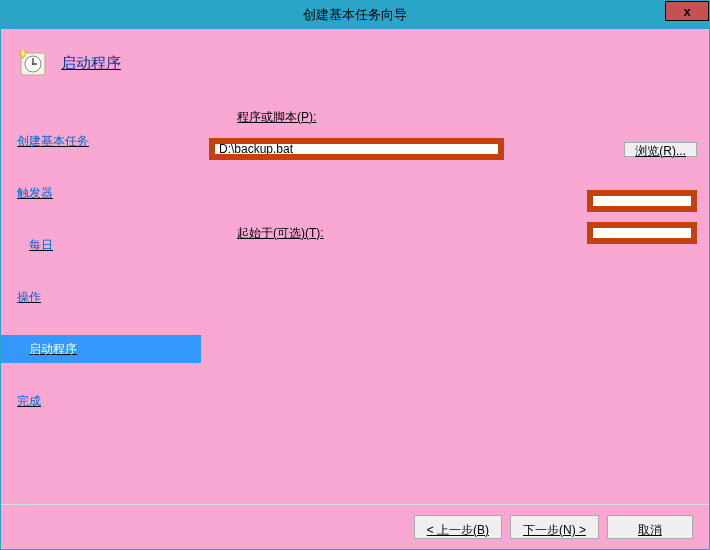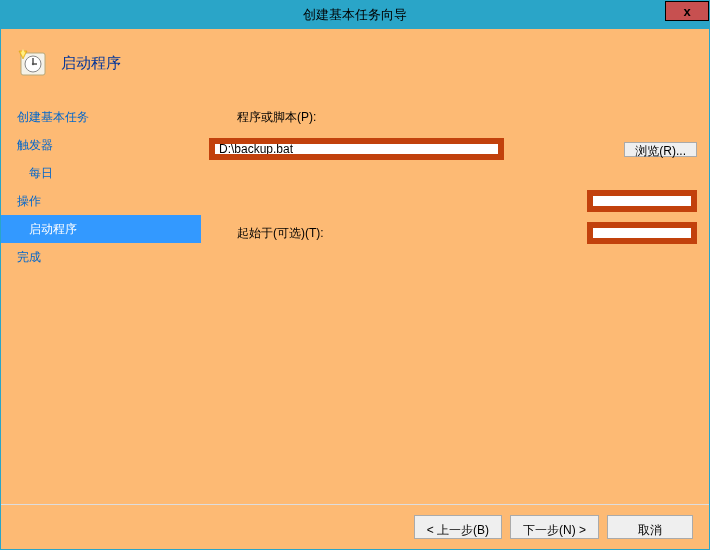--- a/index.html
+++ b/index.html
@@ -39,23 +39,24 @@
       color: #000;
       font-weight: bold;
       font-size: 13px;
       display: flex;
       align-items: center;
       justify-content: center;
       cursor: pointer;
     }
     .content {
       flex: 1;
-      background: #fdba74;
+      background: #f9a8d4;
       display: flex;
       flex-direction: column;
+      text-decoration: underline;
     }
     .header-section {
       padding: 18px 16px 24px 16px;
       display: flex;
       align-items: center;
       gap: 12px;
     }
     .header-icon {
       width: 32px;
       height: 32px;
@@ -73,20 +74,21 @@
     }
     .sidebar {
       width: 200px;
       padding: 0;
     }
     .sidebar-item {
       padding: 4px 8px 4px 16px;
       color: #0066cc;
       cursor: pointer;
       line-height: 20px;
+      margin-top: 24px;
     }
     .sidebar-item.sub {
       padding-left: 28px;
     }
     .sidebar-item.active {
       background: #3399ff;
       color: #fff;
     }
     .main-panel {
       flex: 1;

